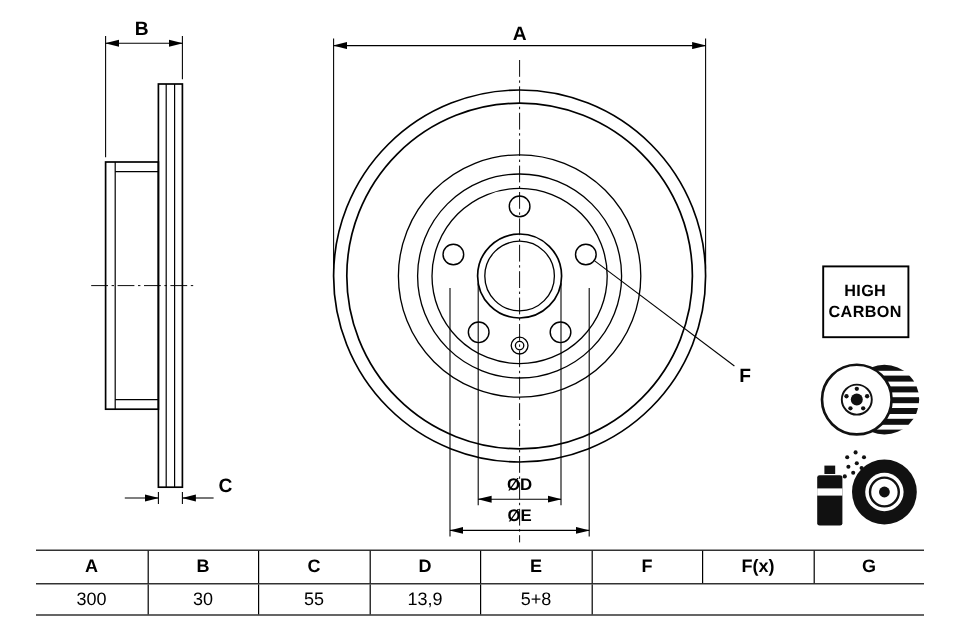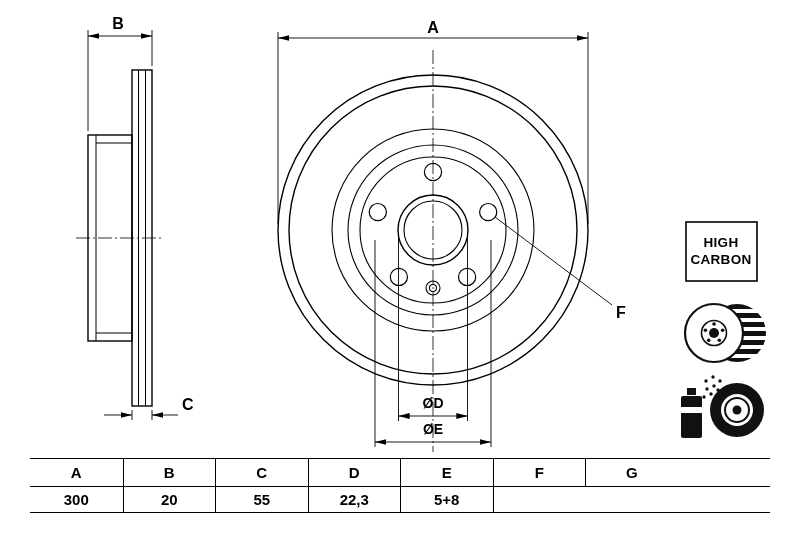--- a/index.html
+++ b/index.html
@@ -13,21 +13,21 @@
 
   .spec-table {
     position:absolute; left:30px; top:458px; width:740px;
     border-top:1.4px solid #000; border-bottom:1.4px solid #000;
     font-size:15px; color:#000; background:#fff;
   }
   .tr { display:grid; grid-template-columns:repeat(8, 1fr); }
   .tr.head { border-bottom:1.2px solid #000; font-weight:bold; }
   .td { height:27px; display:flex; align-items:center; justify-content:center; border-left:1.2px solid #000; }
   .td:first-child { border-left:none; }
-  .tr.vals .td { height:25px;font-weight:bold; }
+  .tr.vals .td { height:25px; }
 </style>
 </head>
 <body>
 
 <div class="stage">
 
   <svg width="800" height="455" viewBox="0 0 800 455">
     <defs>
       <marker id="arrow" viewBox="0 0 12 6" refX="11.5" refY="3" markerWidth="13" markerHeight="7" orient="auto-start-reverse">
         <path d="M0,0 L12,3 L0,6 z" fill="#000"></path>
@@ -158,25 +158,26 @@
 
   
   <div class="spec-table">
     <div class="tr head">
       <div class="td">A</div>
       <div class="td">B</div>
       <div class="td">C</div>
       <div class="td">D</div>
       <div class="td">E</div>
       <div class="td">F</div>
+      <div class="td">F(x)</div>
       <div class="td">G</div>
     </div>
     <div class="tr vals">
       <div class="td">300</div>
-      <div class="td">20</div>
+      <div class="td">30</div>
       <div class="td">55</div>
-      <div class="td">22,3</div>
+      <div class="td">13,9</div>
       <div class="td">5+8</div>
       <div class="td"></div>
     </div>
   </div>
 
 </div>
 
 </body></html>

